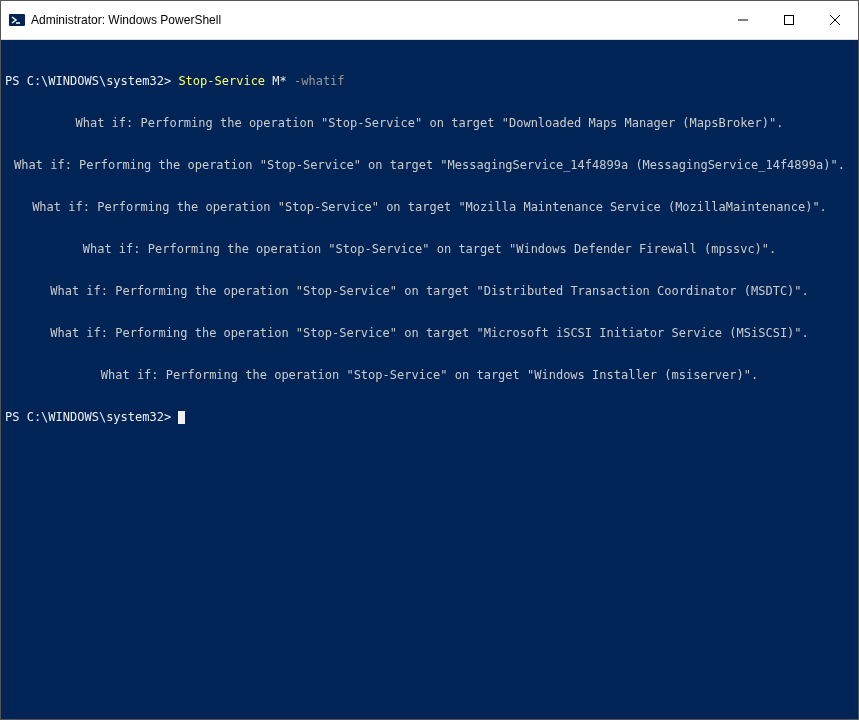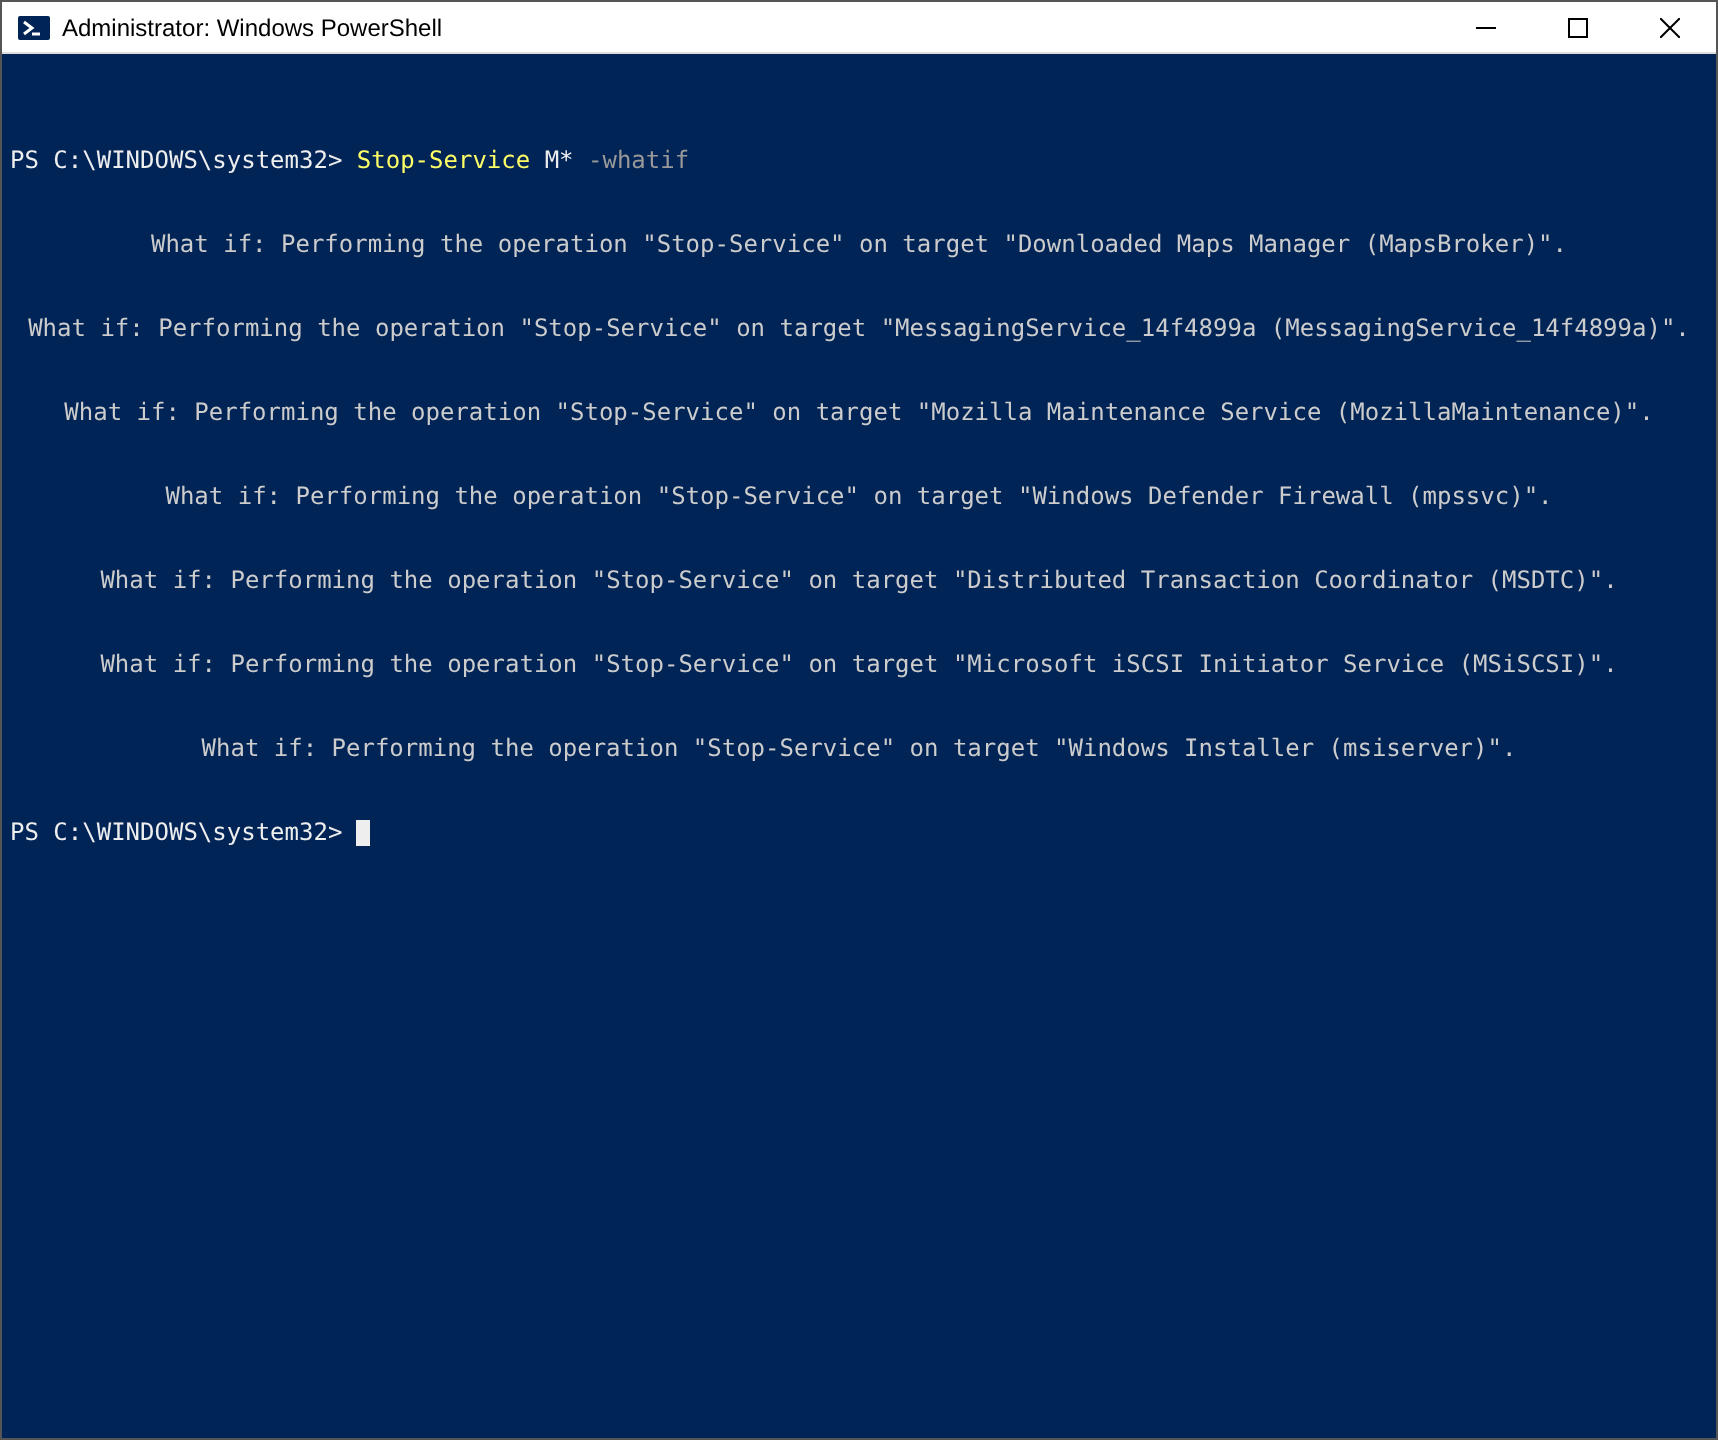--- a/index.html
+++ b/index.html
@@ -15,21 +15,21 @@
       overflow: hidden;
     }
     .window {
       width: 859px;
       height: 720px;
       display: flex;
       flex-direction: column;
       border: 1px solid #555;
     }
     .titlebar {
-      height: 26px;
+      height: 39px;
       background: #ffffff;
       display: flex;
       align-items: center;
       border-bottom: 1px solid #ddd;
     }
     .titlebar-icon {
       width: 16px;
       height: 16px;
       margin-left: 8px;
       margin-right: 6px;
@@ -56,21 +56,21 @@
       color: #000;
       cursor: default;
     }
     .terminal {
       flex: 1;
       background: #012456;
       color: #cccccc;
       font-family: 'Lucida Console', Consolas, monospace;
       font-size: 12px;
       line-height: 14px;
-      padding: 18px 4px;
+      padding: 6px 4px;
       overflow: hidden;
       white-space: pre;
     }
     .term-line {
       display: block;
       white-space: pre;
     }
     .prompt {
       color: #eeeeee;
     }

